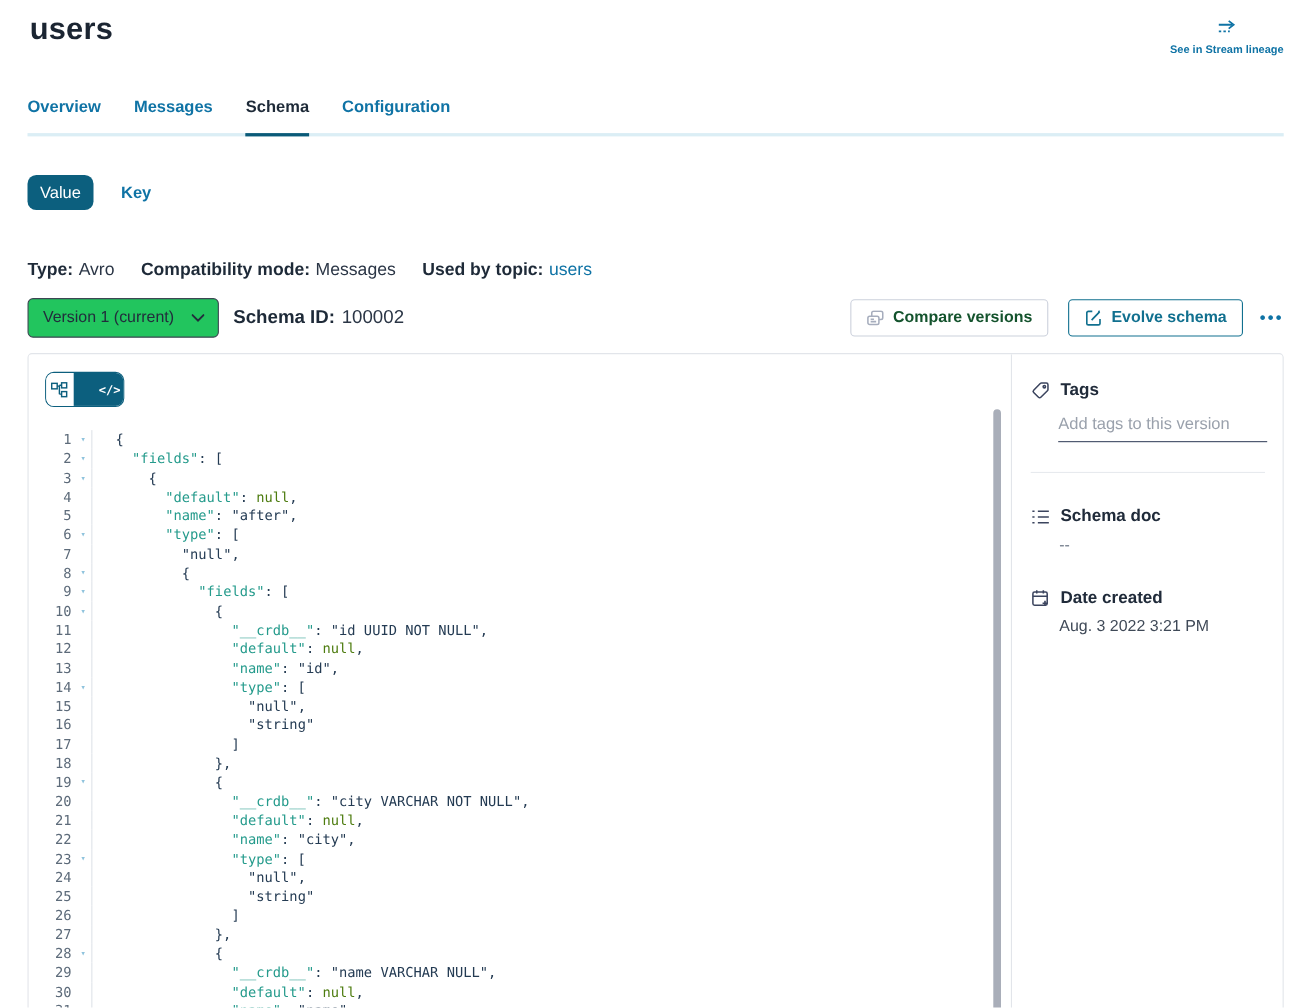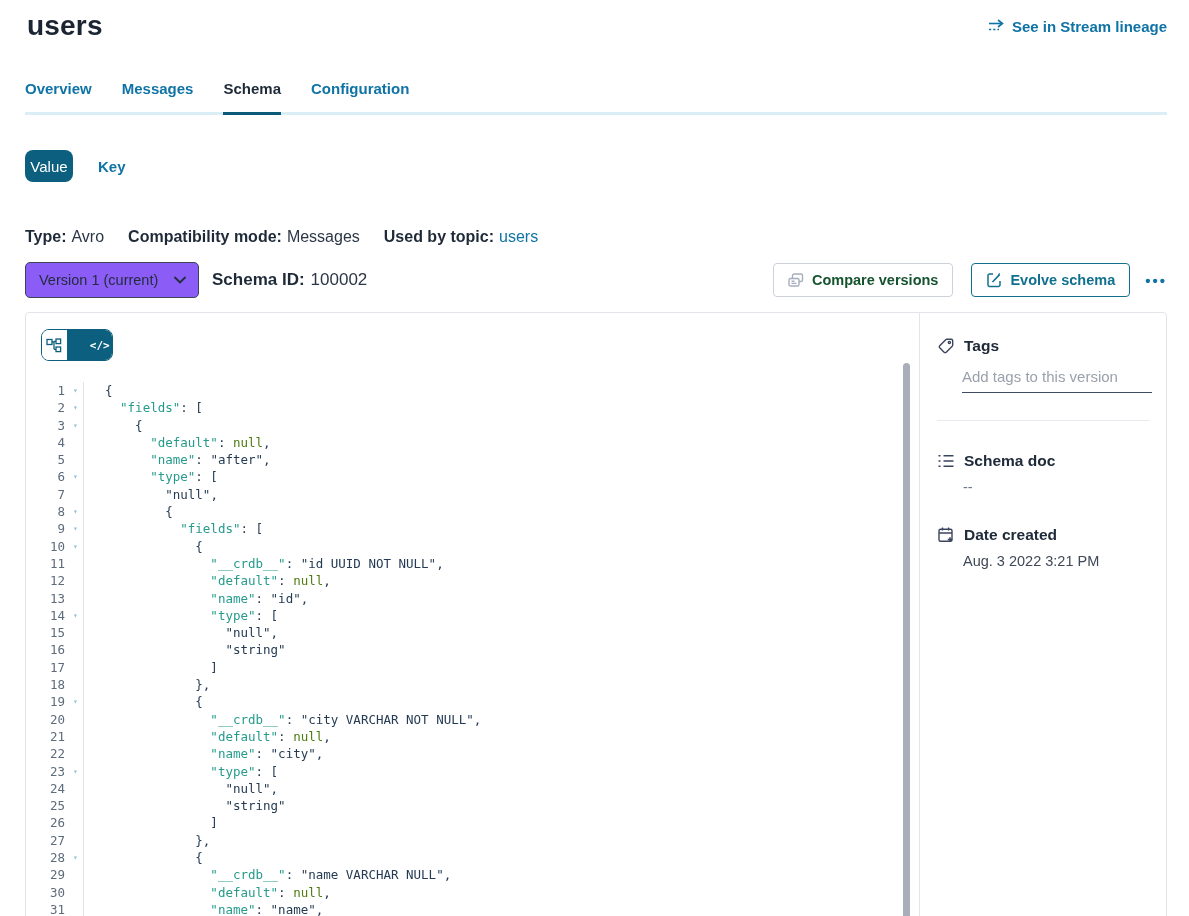--- a/index.html
+++ b/index.html
@@ -6,50 +6,50 @@
   html,body { width:1189px; height:916px; overflow:hidden; background:#ffffff;
     font-family:"Liberation Sans", sans-serif; color:#1e2a38; }
 
   .page { width:1189px; height:916px; position:relative; }
 
   
   .header { display:flex; justify-content:space-between; align-items:flex-start;
     margin:10px 22px 0 27px; }
   .page-title { font-size:28px; font-weight:800; letter-spacing:.2px; color:#1b2532; }
   .lineage-link { display:flex; align-items:center; gap:7px; margin-top:8px;
-    color:#0f73a5; font-size:15px; font-weight:700; cursor:pointer; }
+    color:#0f73a5; font-size:10px; font-weight:700; cursor:pointer;flex-direction:column; }
 
   
   .tabs { display:flex; gap:30px; margin:38px 22px 0 25px;
     border-bottom:3px solid #dbeef5; }
   .tab { font-size:15px; font-weight:600; color:#0f73a5; padding-bottom:15px;
     position:relative; cursor:pointer; }
   .tab.active { color:#1e2a38; }
   .tab.active::after { content:""; position:absolute; left:0; right:0; bottom:-3px;
     height:3px; background:#0a5a78; }
 
   
   .vk-toggle { display:flex; align-items:center; margin:35px 0 0 25px; }
   .vk-opt { font-size:15px; cursor:pointer; }
   .vk-opt.active { background:#0c5f7e; color:#ffffff; border-radius:8px;
-    width:48px; height:32px; display:flex; align-items:center; justify-content:center; }
+    width:60px; height:32px; display:flex; align-items:center; justify-content:center; }
   .vk-opt.inactive { color:#0f73a5; margin-left:25px; font-weight:600; }
 
   
   .meta-row { display:flex; gap:24px; margin:46px 0 0 25px; font-size:16px; }
   .meta-item { display:flex; gap:5px; }
   .meta-label { font-weight:700; color:#1e2a38; }
   .meta-value { color:#2b3646; }
   .meta-value.link { color:#0f73a5; cursor:pointer; }
 
   
   .controls-row { display:flex; align-items:center; margin:16px 22px 0 25px; height:36px; }
   .version-select { width:174px; height:36px; border:1px solid #3d4653; border-radius:5px;
     display:flex; align-items:center; justify-content:space-between; padding:0 12px 0 13px;
-    font-size:14.5px; color:#222d3c; cursor:pointer; background:#8b5cf6; }
+    font-size:14.5px; color:#222d3c; cursor:pointer; background:#22c55e; }
   .schema-id { display:flex; gap:6px; margin-left:13px; font-size:17px; }
   .spacer { flex:1; }
   .btn { height:34px; border-radius:4px; display:flex; align-items:center; gap:8px;
     font-size:14.5px; font-weight:700; padding:0 14px; background:#fff; cursor:pointer; }
   .btn-disabled { border:1px solid #ccd1dc; color:#14532d; cursor:default; }
   .btn-outline { border:1px solid #11708f; color:#11708f; margin-left:18px; }
   .more-menu { color:#0f73a5; font-size:15px; font-weight:800; letter-spacing:2px;
     margin-left:15px; cursor:pointer; }
 
   

